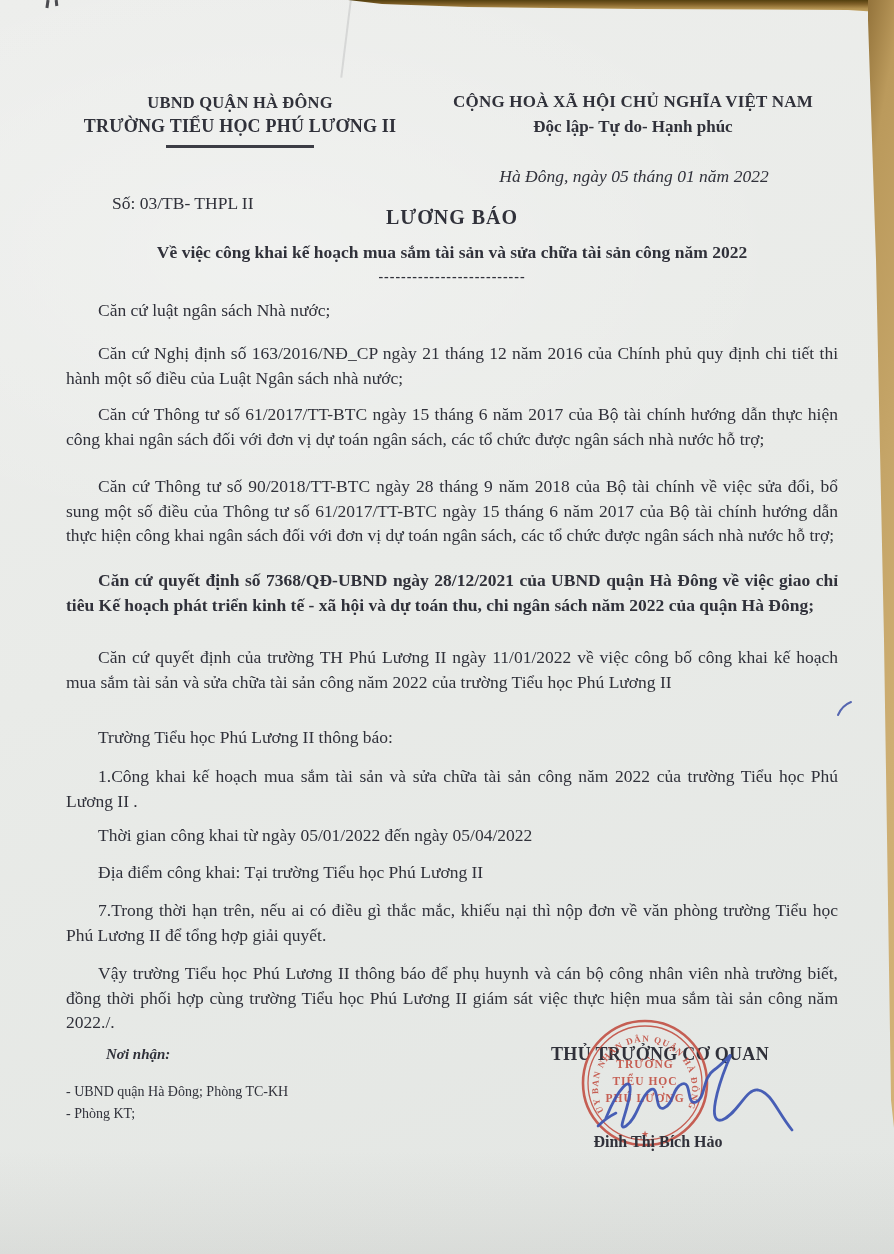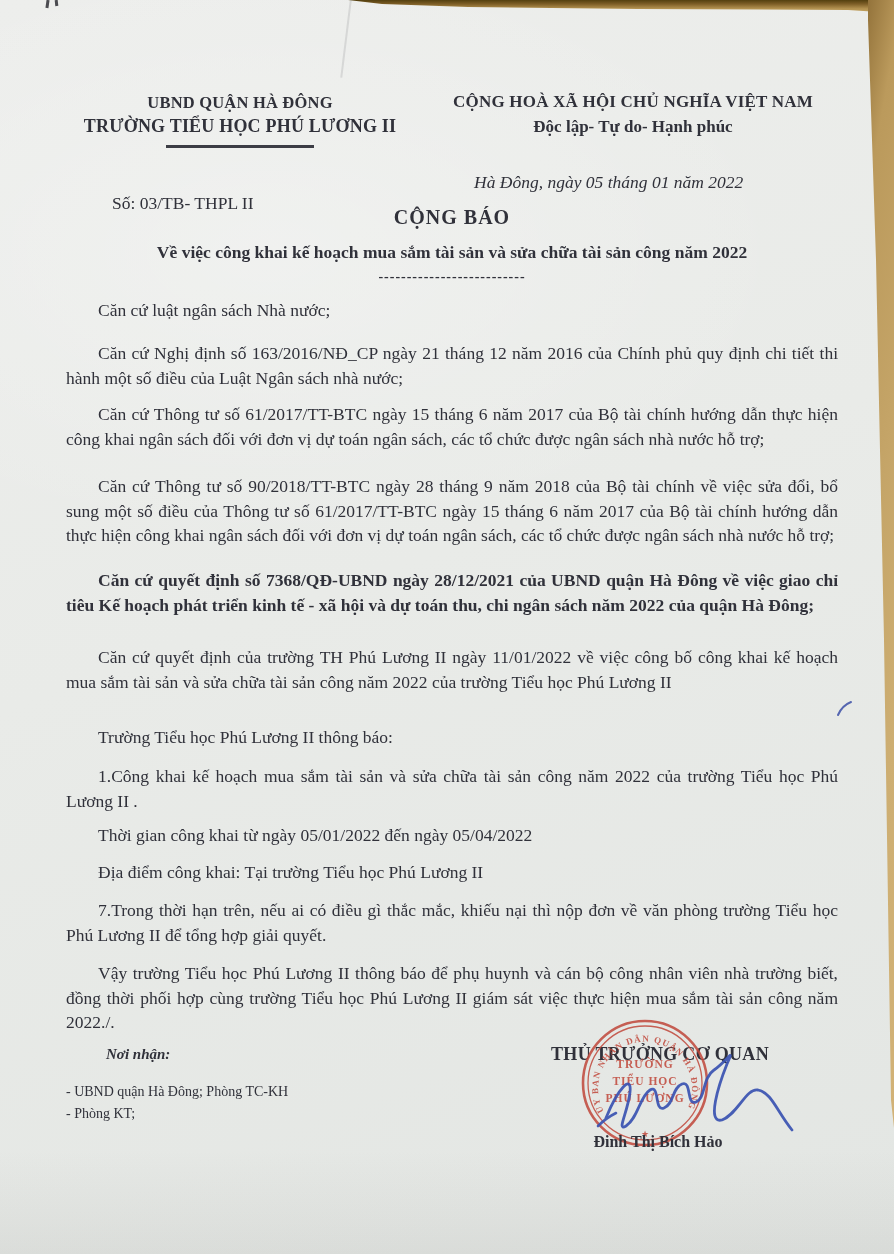--- a/index.html
+++ b/index.html
@@ -27,21 +27,21 @@
     background:linear-gradient(to bottom,rgba(0,0,0,0) 0%,rgba(90,90,85,.05) 70%,rgba(90,90,85,.08) 100%);}
 
   .center{text-align:center;}
   .issuer-block{left:80px;top:93px;width:320px;text-align:center;}
   .issuer-l1{font-size:16.5px;font-weight:bold;letter-spacing:.2px;}
   .issuer-l2{font-size:18px;font-weight:bold;margin-top:3px;letter-spacing:.2px;}
   .issuer-rule{width:148px;height:2.5px;background:#3c3d45;margin:8px auto 0;}
   .national-block{left:430px;top:92px;width:406px;}
   .national-l1{font-size:17px;font-weight:bold;letter-spacing:.2px;}
   .national-motto{font-size:17px;font-weight:bold;margin-top:5px;}
-  .dateline{left:474px;top:172px;width:320px;font-size:17.5px;font-style:italic;text-align:left;}
+  .dateline{left:474px;top:166px;width:320px;font-size:17.5px;font-style:italic;text-align:center;}
   .doc-number{left:112px;top:193px;font-size:17.5px;}
   .doc-title{left:66px;top:206px;width:772px;font-size:20px;font-weight:bold;letter-spacing:1px;}
   .doc-subtitle{left:66px;top:242px;width:772px;font-size:17.5px;font-weight:bold;}
   .divider{left:66px;top:269px;width:772px;font-size:14px;font-weight:bold;letter-spacing:1px;}
 
   .para{left:66px;width:772px;font-size:17.5px;line-height:24.5px;text-align:justify;text-indent:32px;}
   .p0{top:298px;} .p1{top:341px;} .p2{top:402px;} .p3{top:474px;}
   .p4{top:568px;font-weight:bold;} .p5{top:645px;} .p6{top:725px;} .p7{top:764px;}
   .p8{top:823px;} .p9{top:860px;} .p10{top:898px;} .p11{top:961px;}
 
@@ -74,21 +74,21 @@
     <div class="issuer-rule"></div>
   </div>
 
   <div class="abs national-block center">
     <div class="national-l1">CỘNG HOÀ XÃ HỘI CHỦ NGHĨA VIỆT NAM</div>
     <div class="national-motto">Độc lập- Tự do- Hạnh phúc</div>
   </div>
 
   <div class="abs dateline">Hà Đông, ngày 05 tháng 01 năm 2022</div>
   <div class="abs doc-number">Số: 03/TB- THPL II</div>
-  <div class="abs doc-title center">CỘNG BÁO</div>
+  <div class="abs doc-title center">LƯƠNG BÁO</div>
   <div class="abs doc-subtitle center">Về việc công khai kế hoạch mua sắm tài sản và sửa chữa tài sản công năm 2022</div>
   <div class="abs divider center">--------------------------</div>
 
   <div class="abs para p0">Căn cứ luật ngân sách Nhà nước;</div>
   <div class="abs para p1">Căn cứ Nghị định số 163/2016/NĐ_CP ngày 21 tháng 12 năm 2016 của Chính phủ quy định chi tiết thi hành một số điều của Luật Ngân sách nhà nước;</div>
   <div class="abs para p2">Căn cứ Thông tư số 61/2017/TT-BTC ngày 15 tháng 6 năm 2017 của Bộ tài chính hướng dẫn thực hiện công khai ngân sách đối với đơn vị dự toán ngân sách, các tổ chức được ngân sách nhà nước hỗ trợ;</div>
   <div class="abs para p3">Căn cứ Thông tư số 90/2018/TT-BTC ngày 28 tháng 9 năm 2018 của Bộ tài chính về việc sửa đổi, bổ sung một số điều của Thông tư số 61/2017/TT-BTC ngày 15 tháng 6 năm 2017 của Bộ tài chính hướng dẫn thực hiện công khai ngân sách đối với đơn vị dự toán ngân sách, các tổ chức được ngân sách nhà nước hỗ trợ;</div>
   <div class="abs para p4">Căn cứ quyết định số 7368/QĐ-UBND  ngày 28/12/2021 của UBND quận Hà Đông về việc giao chỉ tiêu Kế hoạch phát triển kinh tế - xã hội và dự toán thu, chi ngân sách năm 2022 của quận Hà Đông;</div>
   <div class="abs para p5">Căn cứ quyết định của trường TH Phú Lương II ngày 11/01/2022 về việc công bố công khai kế hoạch mua sắm tài sản và sửa chữa tài sản công năm 2022 của trường Tiểu học Phú Lương II</div>
   <div class="abs para p6">Trường Tiểu học Phú Lương II thông báo:</div>

